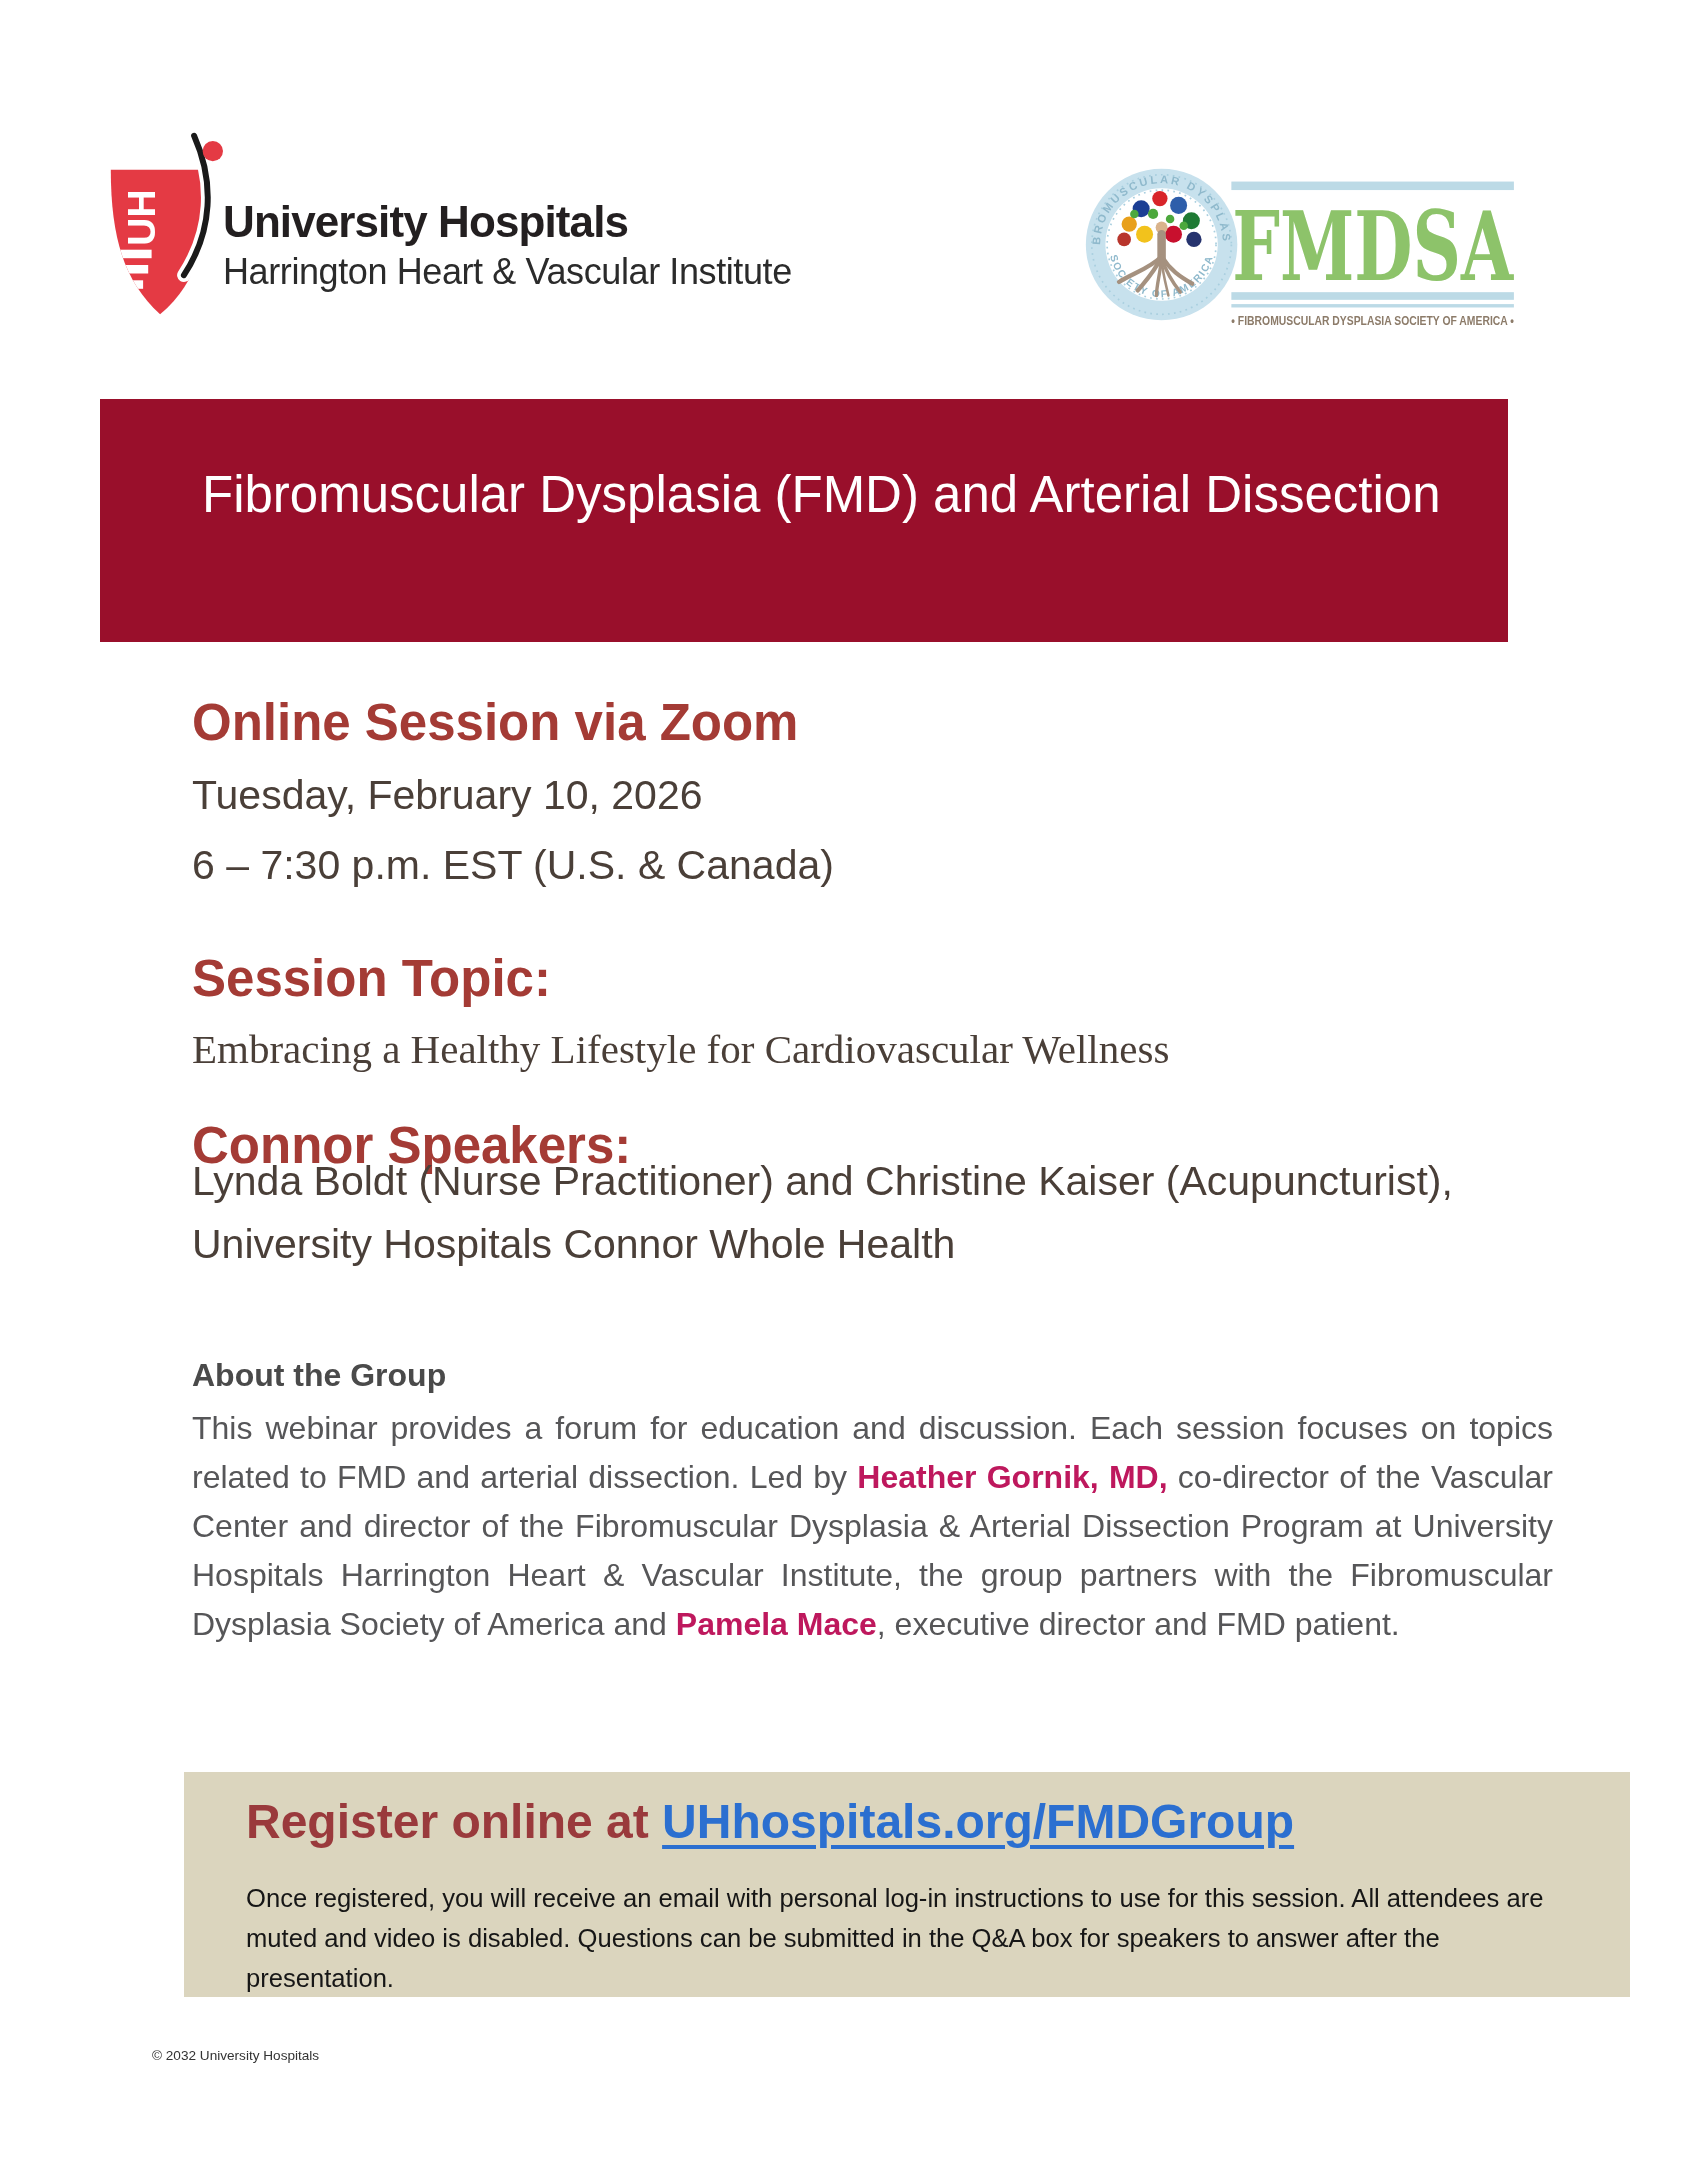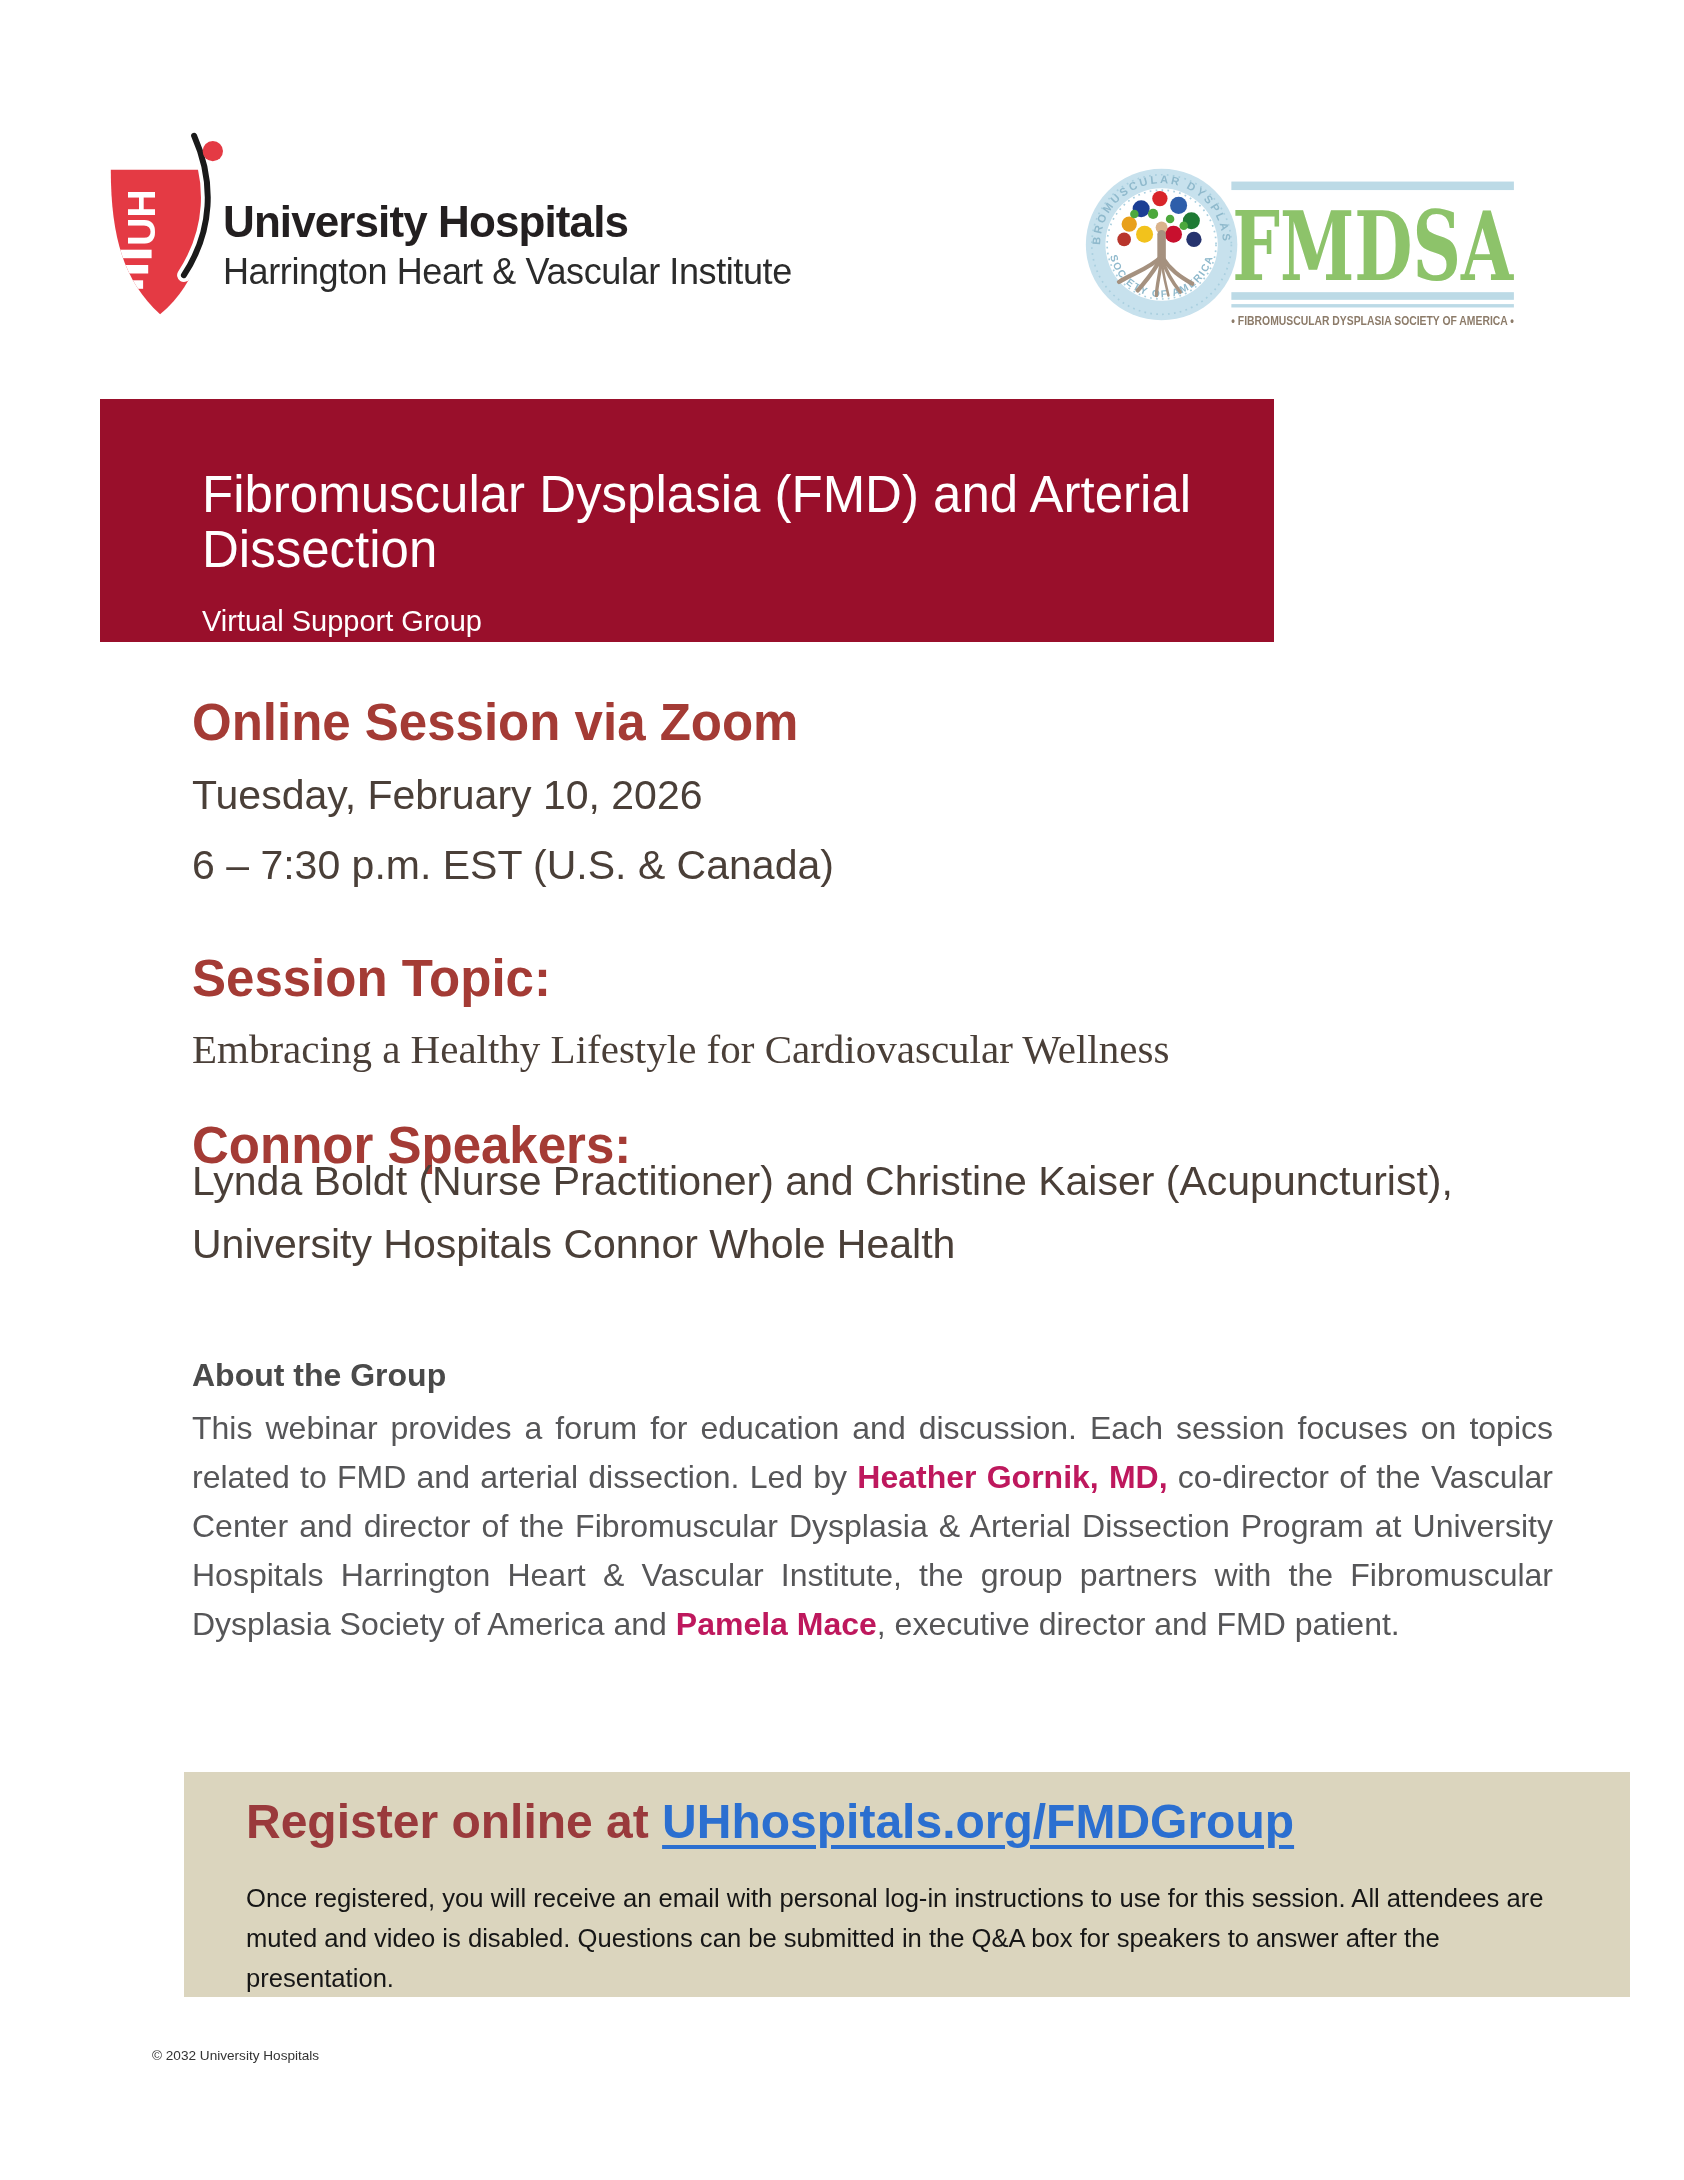--- a/index.html
+++ b/index.html
@@ -7,21 +7,21 @@
         font-family:"Liberation Sans","DejaVu Sans",sans-serif;}
   .abs{position:absolute;}
 
   
   .uh-logo-svg{left:104px;top:129px;}
   .uh-name{left:223px;top:199px;font-size:44px;font-weight:bold;color:#231F20;line-height:1.05;letter-spacing:-0.9px;}
   .uh-sub{left:223px;top:252px;font-size:36px;font-weight:400;color:#2B2B2B;line-height:1.1;letter-spacing:-0.4px;}
   .fmdsa-svg{left:1085px;top:156px;}
 
   
-  .banner{left:100px;top:399px;width:1174px;height:243px;background:#990F2B;color:#FFFFFF;}
+  .banner{left:100px;top:399px;width:1408px;height:243px;background:#990F2B;color:#FFFFFF;}
   .banner h1{margin:0;padding:68px 0 0 102px;font-size:51px;font-weight:400;line-height:55px;letter-spacing:0;}
   .banner p{margin:29px 0 0 102px;font-size:29px;font-weight:400;line-height:31px;}
 
   
   .h-maroon{left:192px;font-size:51px;font-weight:bold;color:#A43B35;line-height:1.1;white-space:nowrap;}
   .body-line{left:192px;font-size:41px;color:#4A3F38;line-height:1.15;white-space:nowrap;}
   .speakers-block{left:192px;top:1150px;font-size:41px;color:#4A3F38;line-height:63px;white-space:nowrap;}
   .about-h{left:192px;top:1356px;font-size:32px;font-weight:bold;color:#4A4A4A;line-height:1.2;}
   .about-p{left:192px;top:1404px;width:1361px;font-size:32px;color:#565658;line-height:49px;
            text-align:justify;margin:0;}
@@ -110,21 +110,20 @@
 
     <rect x="172" y="30" width="332" height="10" fill="#BCDAE6"></rect>
     <text x="338" y="146" text-anchor="middle" font-family="DejaVu Serif, serif" font-weight="bold" font-size="112" fill="#8DC36A" textLength="330" lengthAdjust="spacingAndGlyphs">FMDSA</text>
     <rect x="172" y="160" width="332" height="9" fill="#BCDAE6"></rect>
     <rect x="172" y="174" width="332" height="4" fill="#BCDAE6"></rect>
     <text x="338" y="198" text-anchor="middle" font-family="Liberation Sans, sans-serif" font-weight="bold" font-size="15" fill="#8C7B69" textLength="332" lengthAdjust="spacingAndGlyphs">• FIBROMUSCULAR DYSPLASIA SOCIETY OF AMERICA •</text>
   </svg>
 
   <section class="abs banner">
     <h1>Fibromuscular Dysplasia (FMD) and Arterial Dissection</h1>
-    <p>Virtual Support Group</p>
   </section>
 
   <div class="abs h-maroon" style="top:695px;">Online Session via Zoom</div>
   <div class="abs body-line" style="top:772px;">Tuesday, February 10, 2026</div>
   <div class="abs body-line" style="top:842px;">6 – 7:30 p.m. EST (U.S. &amp; Canada)</div>
 
   <div class="abs h-maroon" style="top:951px;">Session Topic:</div>
   <div class="abs body-line" style="top:1026px;font-family:Liberation Serif, serif;">Embracing a Healthy Lifestyle for Cardiovascular Wellness</div>
 
   <div class="abs h-maroon" style="top:1118px;">Connor Speakers:</div>

